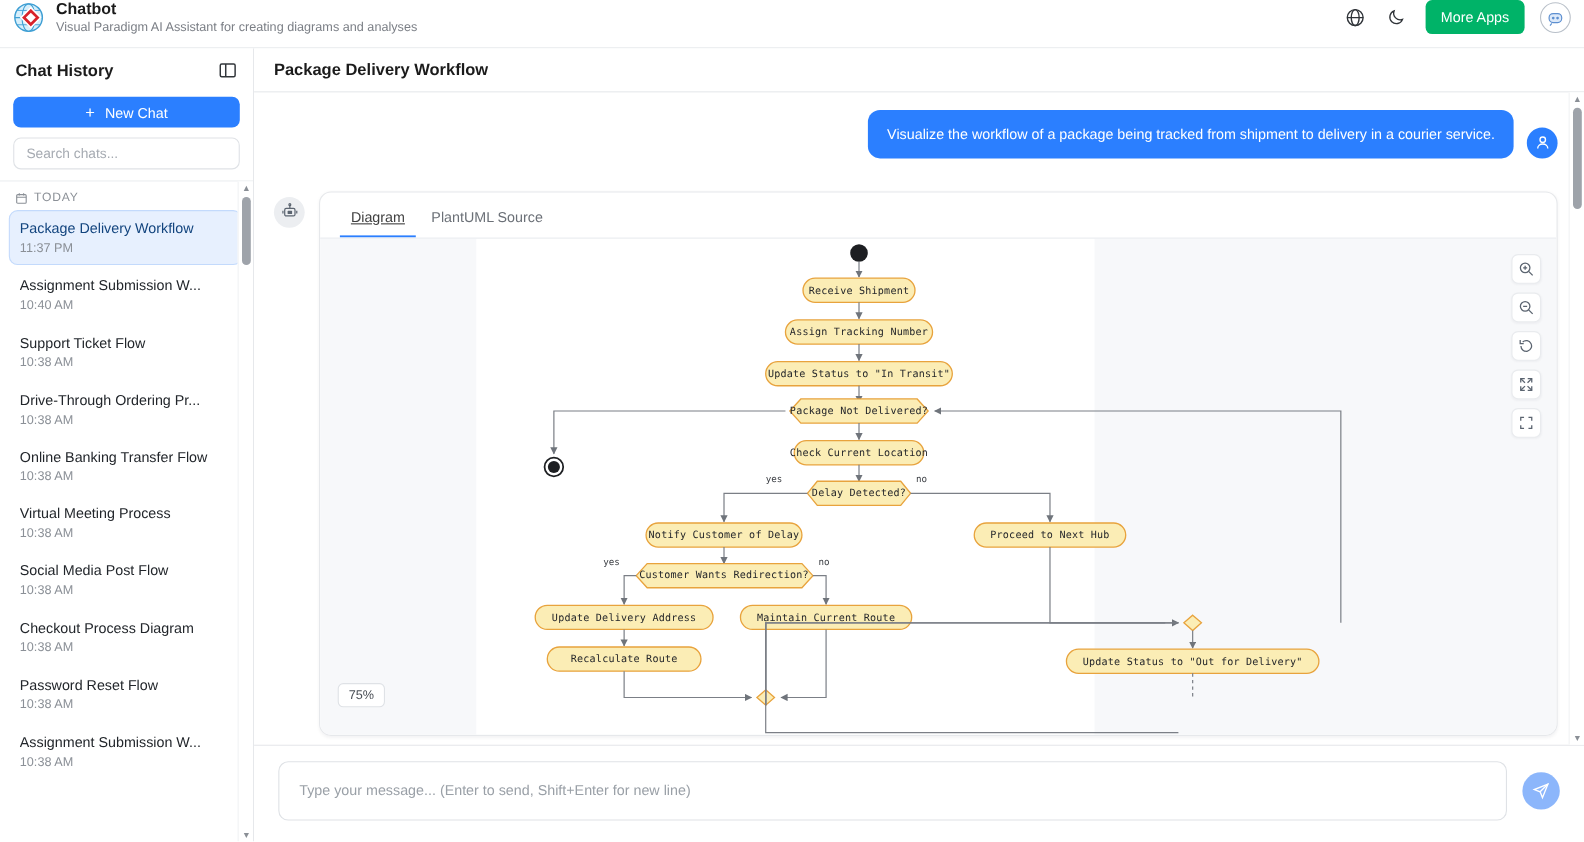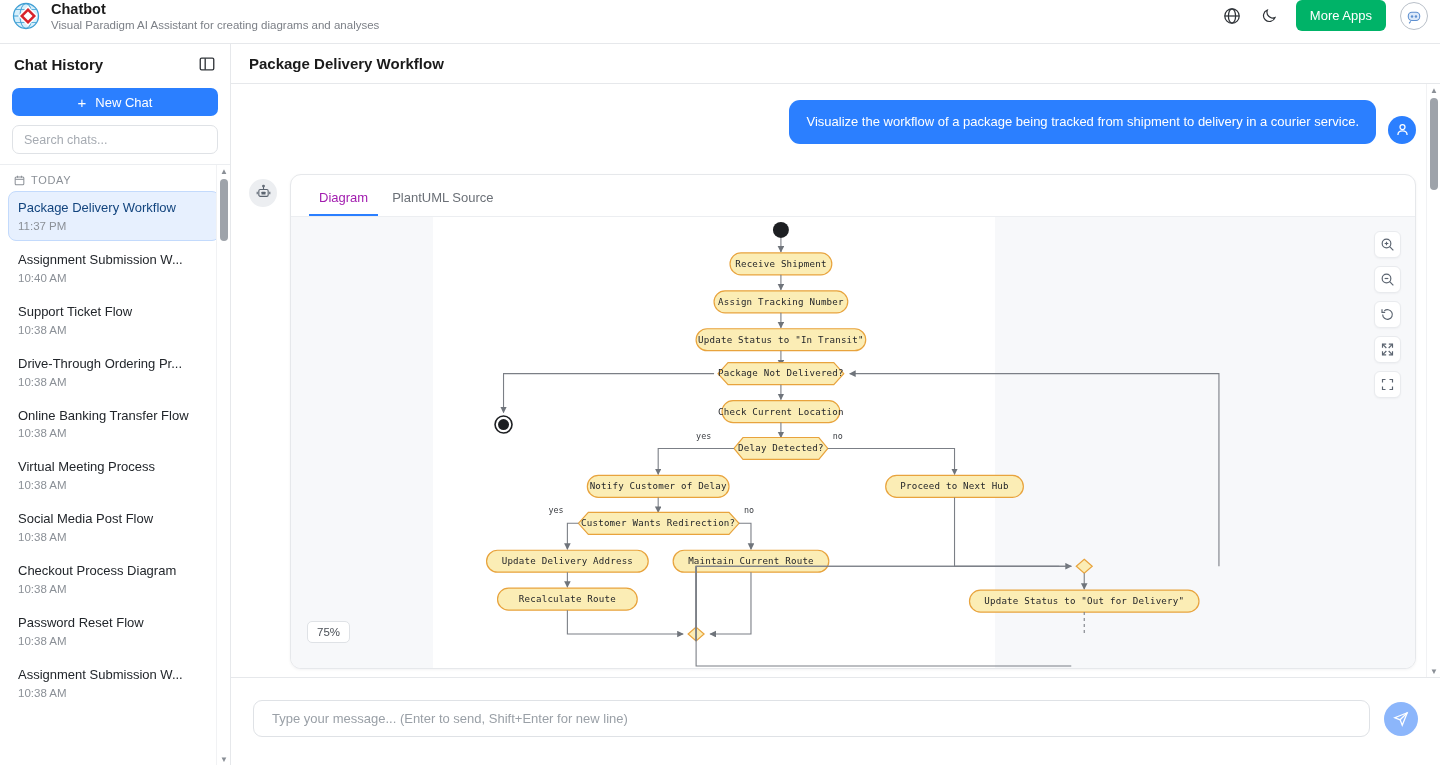--- a/index.html
+++ b/index.html
@@ -81,21 +81,21 @@
 
   .msg-row { display: flex; justify-content: flex-end; align-items: flex-end; gap: 12px; }
   .user-av { width: 28px; height: 28px; border-radius: 50%; background: #2b7fff; display: flex; align-items: center; justify-content: center; flex: 0 0 28px; margin-top: 6px; }
   .bubble { background: #2b7fff; color: #fff; border-radius: 11px; padding: 13px 17px; font-size: 13px; max-width: 615px; line-height: 1.35; }
 
   .assist-row { display: flex; gap: 13px; margin-top: 30px; align-items: flex-start; }
   .bot-av { width: 28px; height: 28px; border-radius: 50%; background: #eceef1; display: flex; align-items: center; justify-content: center; flex: 0 0 28px; margin-top: 5px; color: #5b6470; }
   .card { flex: 1; min-width: 0; background: #fff; border: 1px solid #e6e8eb; border-radius: 11px; box-shadow: 0 1px 3px rgba(16,24,40,.05); overflow: hidden; }
   .tabs { display: flex; gap: 4px; padding: 9px 18px 0; }
   .tab { font-size: 13px; padding: 6px 10px 9px; color: #6b7077; cursor: pointer; border-bottom: 2px solid transparent; }
-  .tab.active { color: #a21caf; border-bottom-color: #2b7fff; }
+  .tab.active { color: #404040; border-bottom-color: #2b7fff; text-decoration: underline; }
   .canvas-wrap { position: relative; background: #f7f8fa; height: 452px; overflow: hidden; border-top: 1px solid #eceef1; }
   .canvas-white { position: absolute; left: 142px; top: 0; width: 562px; height: 100%; background: #ffffff; }
   .zoom-badge { position: absolute; left: 16px; bottom: 25px; background: #fff; border: 1px solid #dfe2e6; border-radius: 5px; font-size: 11.5px; color: #4a4f56; padding: 4px 9px; z-index: 5; }
   .tools { position: absolute; right: 14px; top: 14px; display: flex; flex-direction: column; gap: 8px; z-index: 5; }
   .tool {
     width: 27px; height: 27px; background: #fff; border: 1px solid #e9ebee; border-radius: 6px;
     display: flex; align-items: center; justify-content: center; cursor: pointer; color: #5b6470;
     box-shadow: 0 1px 2px rgba(16,24,40,.04);
   }
 
@@ -103,21 +103,21 @@
   .diagram { position: absolute; left: 0; top: 0; width: 100%; height: 100%; }
   .nd { fill: #fbedb5; stroke: #e8a33d; stroke-width: 1.2; }
   .lbl { font-family: "DejaVu Sans Mono", monospace; font-size: 9.2px; fill: #24262a; text-anchor: middle; dominant-baseline: middle; letter-spacing: .2px; }
   .glbl { font-family: "DejaVu Sans Mono", monospace; font-size: 8.4px; fill: #3a3d42; }
   .edge { stroke: #7b7f86; stroke-width: 1.1; fill: none; }
   .dia { fill: #fbedb5; stroke: #e8a33d; stroke-width: 1.2; }
 
   
   .composer { flex: 0 0 88px; display: flex; align-items: center; gap: 14px; padding: 10px 22px 16px; border-top: 1px solid #e6e8eb; background: #fff; }
   .composer-input {
-    flex: 1; height: 37px; border: 1px solid #dfe2e6; border-radius: 9px; padding: 0 18px;
+    flex: 1; height: 54px; border: 1px solid #dfe2e6; border-radius: 9px; padding: 0 18px;
     font-size: 13px; font-family: inherit; color: #2b2f34; outline: none;
   }
   .composer-input::placeholder { color: #9aa0a7; }
   .send-btn { width: 34px; height: 34px; border-radius: 50%; background: #8cb6fb; border: none; display: flex; align-items: center; justify-content: center; cursor: pointer; flex: 0 0 34px; }
 </style>
 </head>
 <body>
 
 <div class="app">
 

